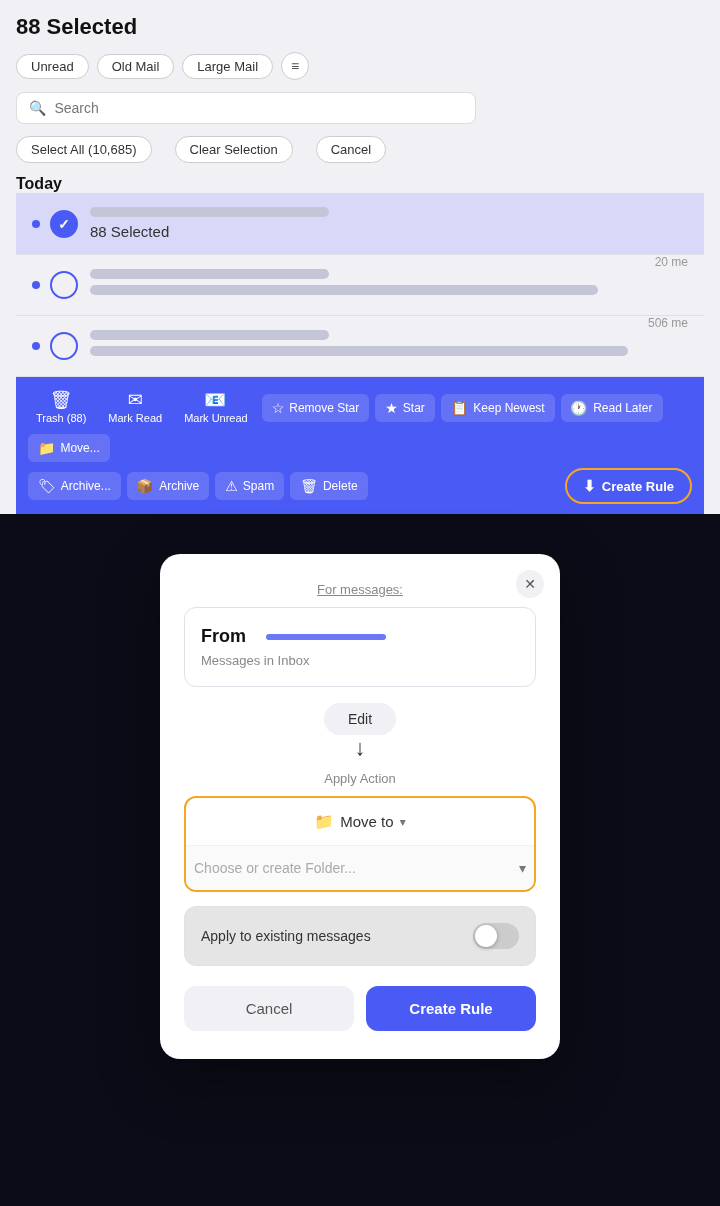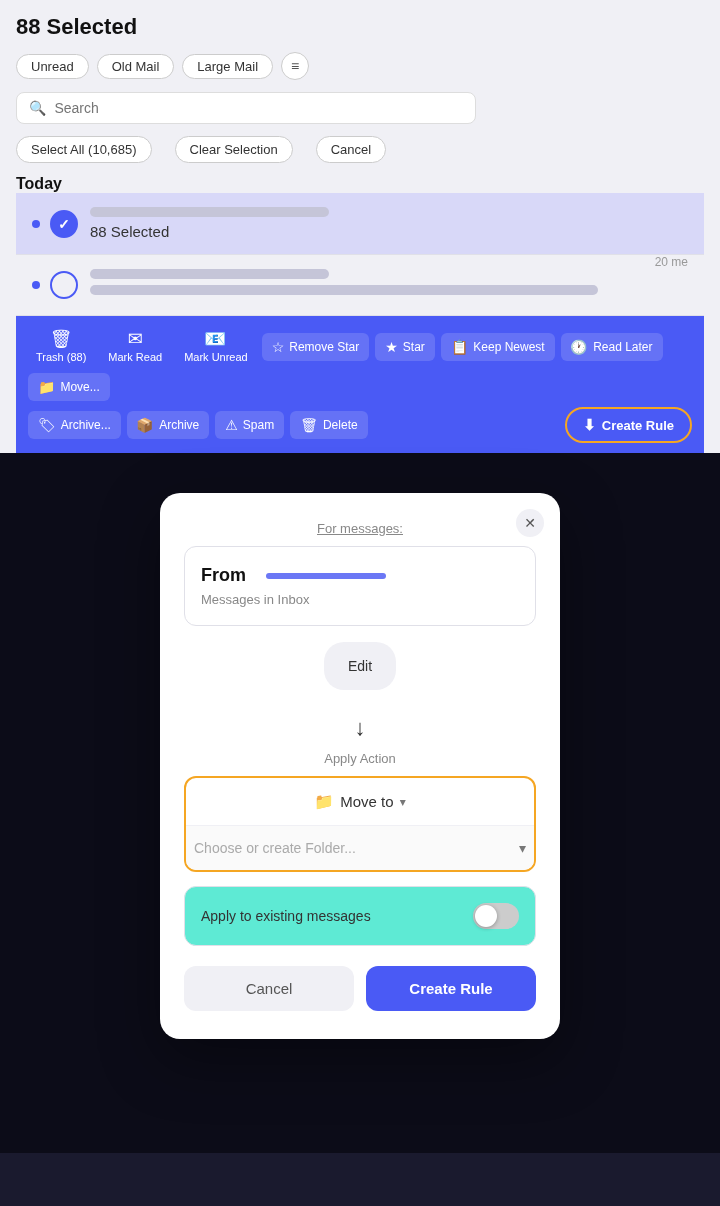--- a/index.html
+++ b/index.html
@@ -336,25 +336,25 @@
     }
 
     .condition-sub {
       font-size: 13px;
       color: #888;
       text-align: left;
     }
 
     .edit-btn {
       display: block;
-      margin: 0 auto 25px auto;
+      margin: 0 auto 0 auto;
       background: #f0f0f5;
       border: none;
       border-radius: 20px;
-      padding: 16px 24px;
+      padding: 8px 24px;
       font-size: 14px;
       color: #333;
       cursor: pointer;
     }
 
     .arrow-down {
       text-align: center;
       font-size: 22px;
       color: #333;
       margin-bottom: 10px;
@@ -416,21 +416,21 @@
 
     .action-box-bottom .dropdown-arrow {
       font-size: 14px;
       color: #777;
     }
 
     .toggle-row {
       display: flex;
       align-items: center;
       justify-content: space-between;
-      background: #5eead4;
+      background: #e5e5e5;
       border: 1px solid #e0e0e8;
       border-radius: 12px;
       padding: 16px;
       margin-bottom: 20px;
     }
 
     .toggle-label {
       font-size: 14px;
       color: #333;
     }
@@ -530,20 +530,29 @@
     <div class="mail-item">
       <div class="dot"></div>
       <div class="mail-checkbox"></div>
       <div class="mail-content">
         <div class="mail-line short"></div>
         <div class="mail-line long"></div>
       </div>
       <span class="mail-time">20 me</span>
     </div>
 
+    <div class="mail-item">
+      <div class="dot"></div>
+      <div class="mail-checkbox"></div>
+      <div class="mail-content">
+        <div class="mail-line short"></div>
+        <div class="mail-line full"></div>
+      </div>
+      <span class="mail-time">506 me</span>
+    </div>
 
   </div>
 
   <div class="bottom-toolbar">
 
     <div class="toolbar-row">
       <div class="toolbar-btn">
         <span class="toolbar-btn-icon">🗑</span>
         <span>Trash (88)</span>
       </div>

